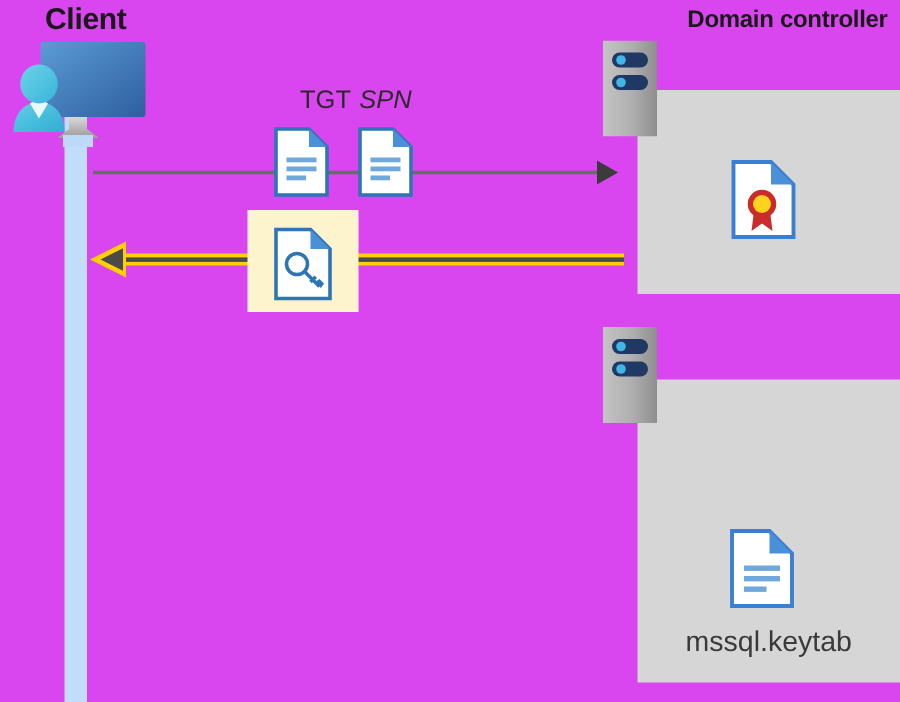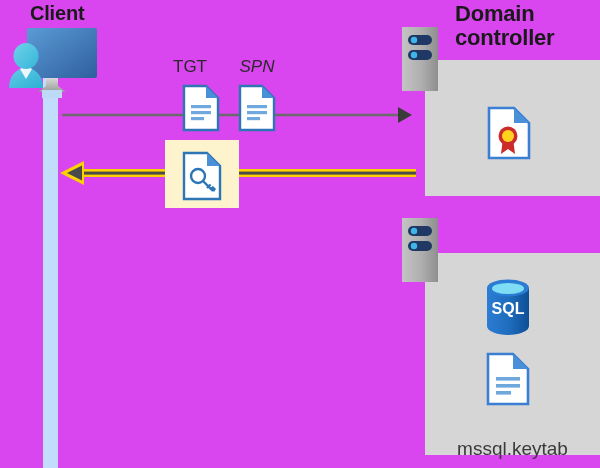--- a/index.html
+++ b/index.html
@@ -25,23 +25,24 @@
     font-weight: bold;
     color: #1a1a1a;
     letter-spacing: -0.2px;
   }
   #client-title {
     left: 30px; top: 2px;
     font-size: 20px;
   }
   #dc-title {
     left: 455px; top: 2px;
-    font-size: 22px;
+    font-size: 16px;
     line-height: 24px;
     width: 140px;
+    text-align: center;
   }
   #linux-title {
     left: 455px; top: 226px;
     font-size: 19px;
     line-height: 24px;
     width: 140px;
   }
 
   
   #client-lifeline {
@@ -63,21 +64,21 @@
   
   #client-icon { left: 6px; top: 26px; width: 94px; height: 72px; }
 
   
   .doc-label {
     font-size: 17px;
     color: #2a2a2a;
     text-align: center;
     width: 50px;
   }
-  #tgt-label { left: 165px; top: 57px; }
+  #tgt-label { left: 192px; top: 57px; }
   #spn-label { left: 232px; top: 57px; font-style: italic; }
   #tgt-doc { left: 182px; top: 84px; }
   #spn-doc { left: 238px; top: 84px; }
 
   
   #key-highlight {
     left: 165px; top: 140px;
     width: 74px; height: 68px;
     background: #fdf3cd;
   }
@@ -87,21 +88,21 @@
   #gray-arrow   { left: 62px;  top: 106px; width: 350px; height: 18px; }
   #yellow-arrow { left: 60px;  top: 160px; width: 356px; height: 26px; }
 
   
   #cert-doc { left: 487px; top: 106px; }
 
   
   #sql-icon  { left: 484px; top: 279px; width: 48px; height: 56px; }
   #keytab-doc{ left: 486px; top: 352px; }
   #keytab-label {
-    left: 425px; top: 438px;
+    left: 425px; top: 418px;
     width: 175px;
     text-align: center;
     font-size: 19px;
     color: #3a3a3a;
   }
 </style>
 </head>
 <body>
 
 <div id="canvas">
@@ -247,35 +248,20 @@
         </linearGradient>
       </defs>
       <rect x="0" y="0" width="36" height="64" fill="url(#srvGradB)"></rect>
       <rect x="6" y="8" width="24" height="10" rx="5" fill="#1f3864"></rect>
       <circle cx="12" cy="13" r="3.2" fill="#41b6e6"></circle>
       <rect x="6" y="23" width="24" height="10" rx="5" fill="#1f3864"></rect>
       <circle cx="12" cy="28" r="3.2" fill="#41b6e6"></circle>
     </svg>
   </div>
 
-  <div class="abs" id="sql-icon">
-    <svg width="48" height="56" viewBox="0 0 48 56" xmlns="http://www.w3.org/2000/svg">
-      <defs>
-        <linearGradient id="dbGrad" x1="0" y1="0" x2="1" y2="0">
-          <stop offset="0%" stop-color="#2b7cd3"></stop>
-          <stop offset="55%" stop-color="#1d6cbc"></stop>
-          <stop offset="100%" stop-color="#0e4f95"></stop>
-        </linearGradient>
-      </defs>
-      <path d="M3 9 h42 v38 a21 9 0 0 1 -42 0 z" fill="url(#dbGrad)"></path>
-      <ellipse cx="24" cy="9" rx="21" ry="8.5" fill="#2b7cd3"></ellipse>
-      <ellipse cx="24" cy="9.5" rx="16" ry="5.6" fill="#7fdcf5"></ellipse>
-      <text x="24" y="35" font-family="'Liberation Sans', sans-serif" font-size="16" font-weight="bold" fill="#ffffff" text-anchor="middle">SQL</text>
-    </svg>
-  </div>
 
   <div class="abs" id="keytab-doc">
     <svg width="44" height="54" viewBox="0 0 44 54" xmlns="http://www.w3.org/2000/svg">
       <path d="M2 2 h25 l15 15 v35 h-40 z" fill="#ffffff" stroke="#3b7fd4" stroke-width="2.6" stroke-linejoin="miter"></path>
       <path d="M27 2 l15 15 h-15 z" fill="#4a90d9"></path>
       <g fill="#6fa8dc">
         <rect x="10" y="25" width="24" height="3.6"></rect>
         <rect x="10" y="32" width="24" height="3.6"></rect>
         <rect x="10" y="39" width="15" height="3.6"></rect>
       </g>

